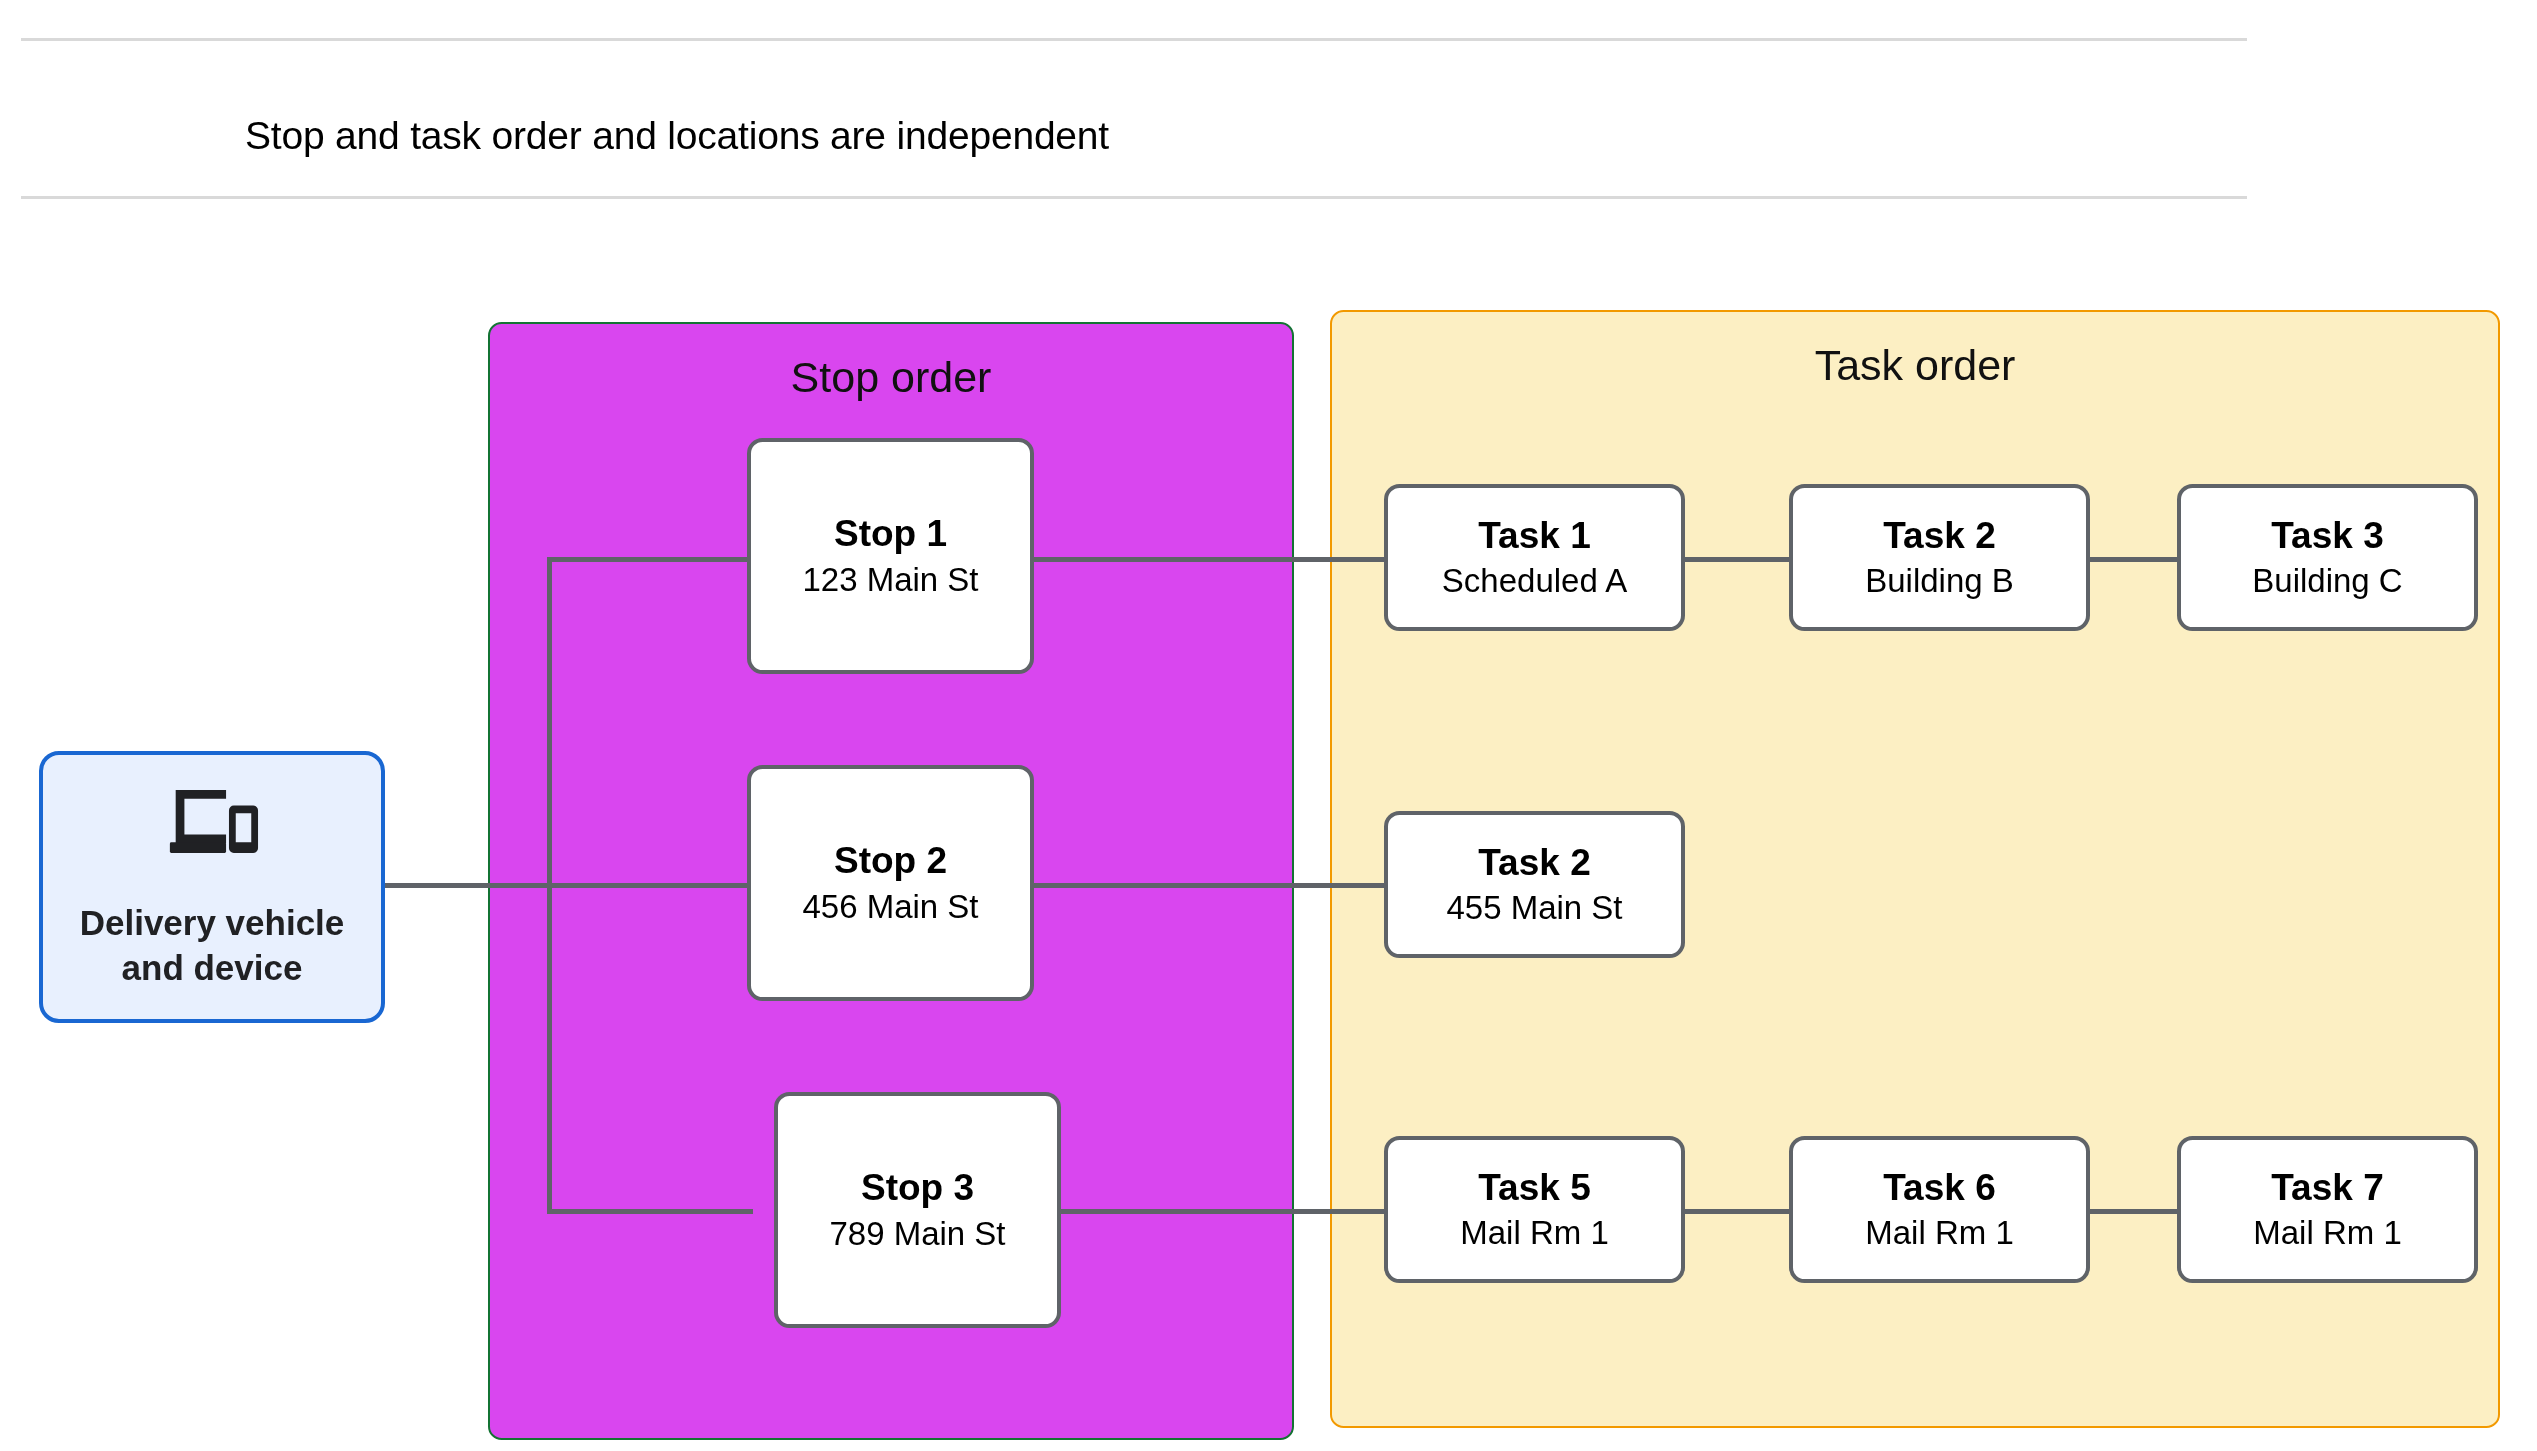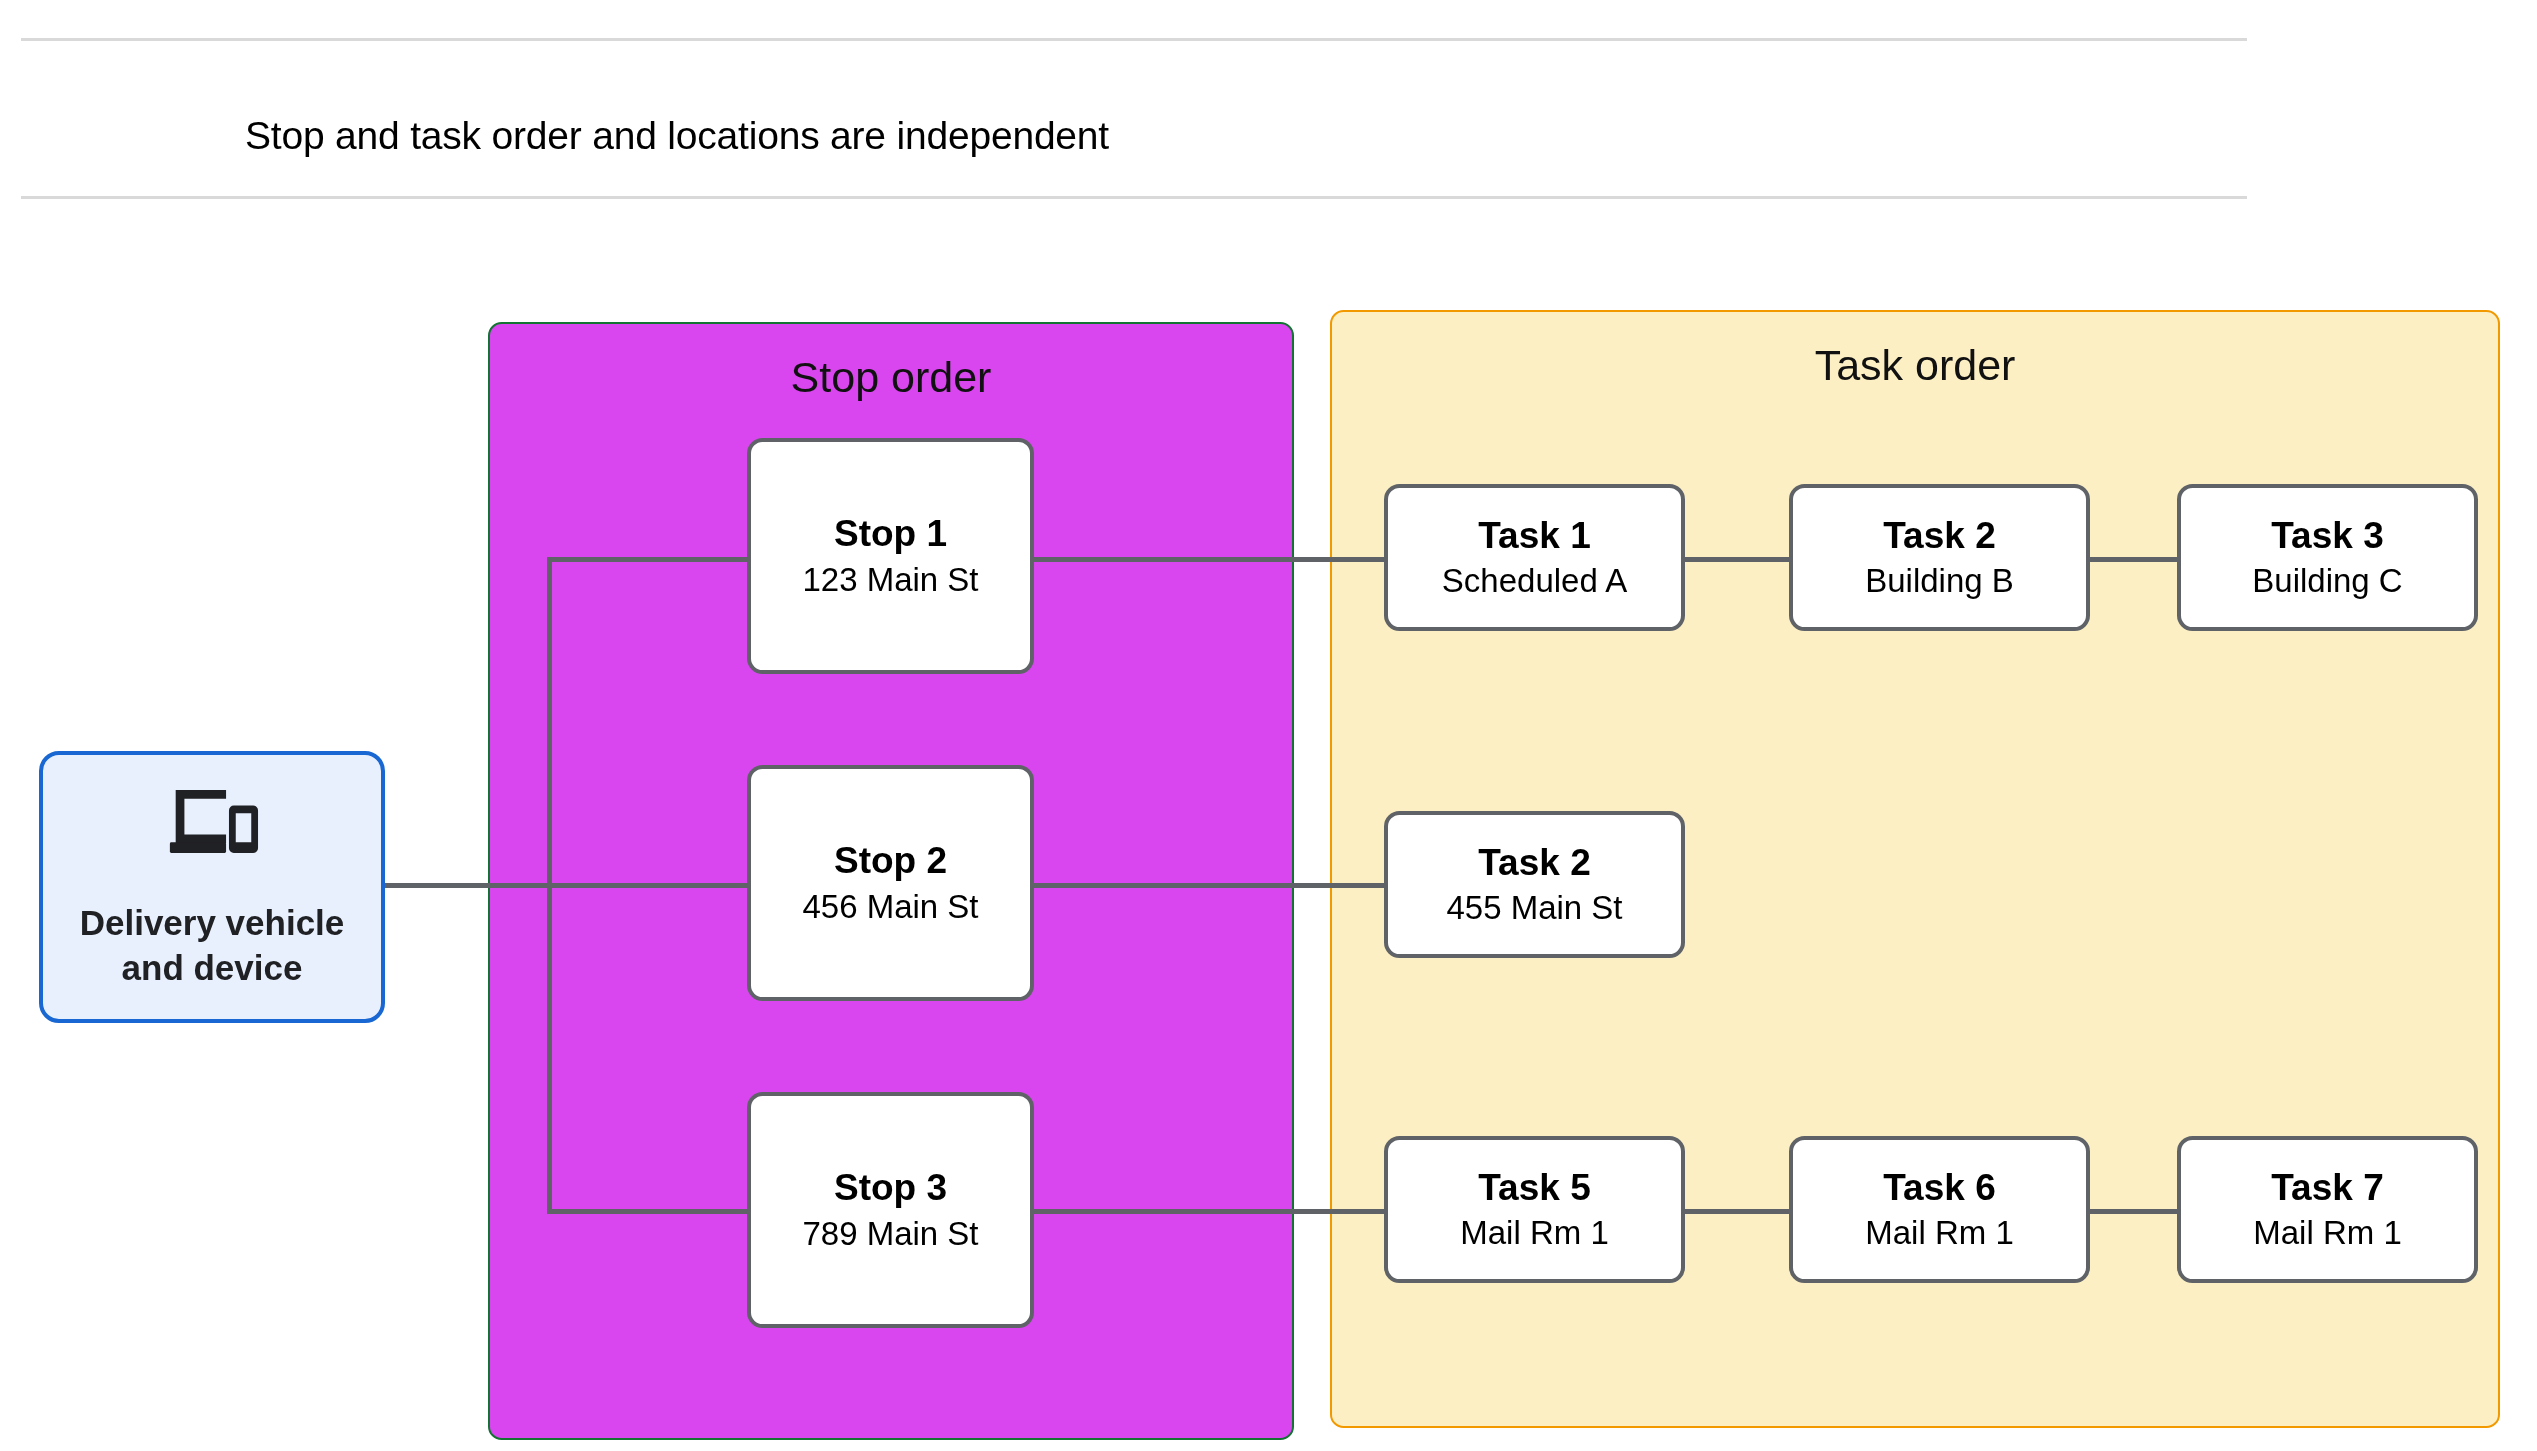--- a/index.html
+++ b/index.html
@@ -209,21 +209,21 @@
   <div class="node stop-node" style="left:747px; top:438px;">
     <div class="n-title">Stop 1</div>
     <div class="n-sub">123 Main St</div>
   </div>
 
   <div class="node stop-node" style="left:747px; top:765px;">
     <div class="n-title">Stop 2</div>
     <div class="n-sub">456 Main St</div>
   </div>
 
-  <div class="node stop-node" style="left:747px; top:1092px;">
+  <div class="node stop-node" style="left:774px; top:1092px;">
     <div class="n-title">Stop 3</div>
     <div class="n-sub">789 Main St</div>
   </div>
 
   <div class="node task-node" style="left:1384px; top:484px;">
     <div class="n-title">Task 1</div>
     <div class="n-sub">Scheduled A</div>
   </div>
 
   <div class="node task-node" style="left:1789px; top:484px;">

